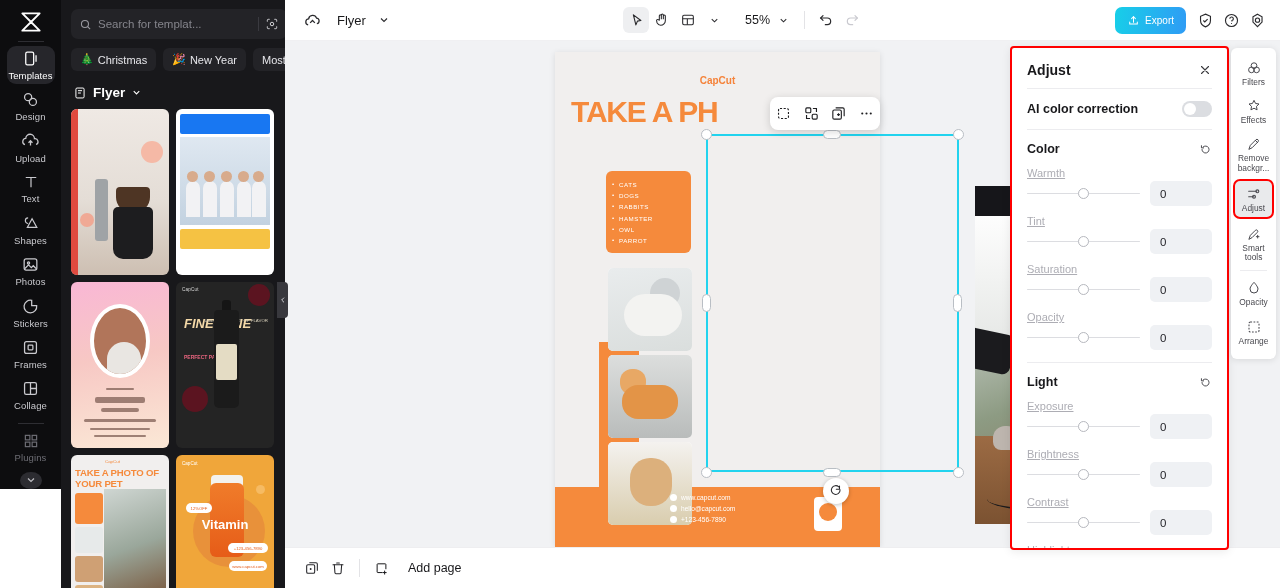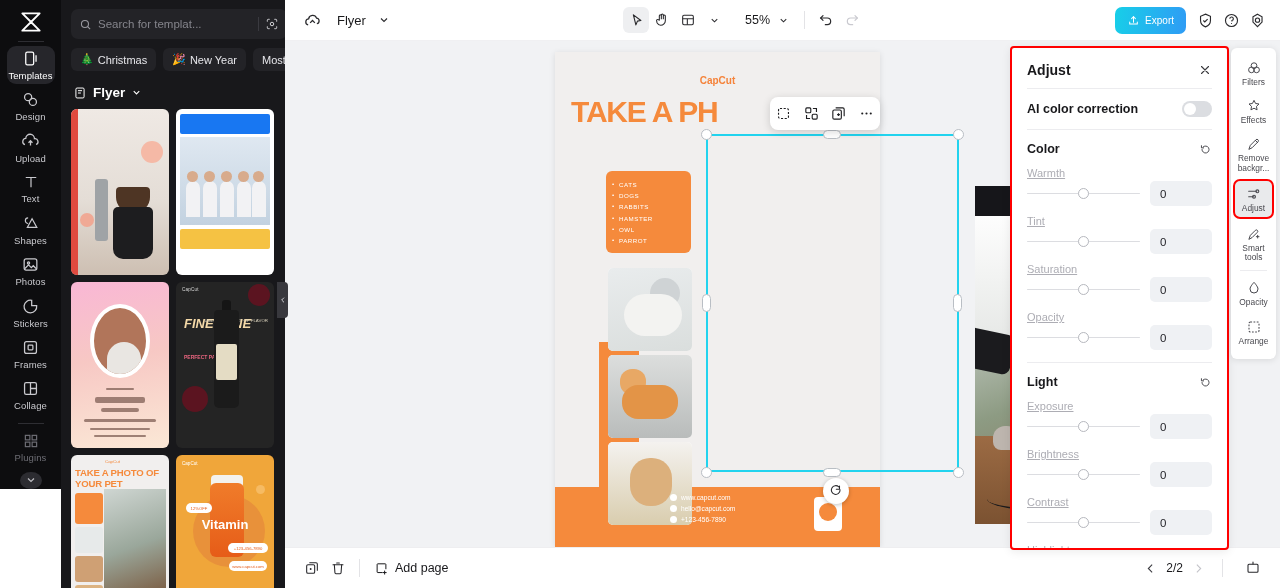--- a/index.html
+++ b/index.html
@@ -245,21 +245,21 @@
   .trail-item .lbl{ font-size:8.4px; line-height:9.2px; }
   .trail-item.selected{ background:#e9eaec; border:2px solid #ff0000; }
   .trail-sep{ width:27px; height:1px; background:#ececef; margin:4px auto;}
 
   
   .botbar{
     position:absolute; left:285px; right:0; bottom:0; height:41px; background:#fff;
     border-top:1px solid #eeeef0; display:flex; align-items:center; padding:0 14px; z-index:10;
   }
   .bb-icon{ width:26px; height:26px; display:flex; align-items:center; justify-content:center; color:#27272b; cursor:pointer;}
-  .addpage{ display:flex; align-items:center; gap:6px; font-size:12.5px; color:#18181b; cursor:pointer; margin-left:6px;}
+  .addpage{ display:flex; align-items:center; gap:19px; font-size:12.5px; color:#18181b; cursor:pointer; margin-left:6px;}
   .pager{ margin-left:auto; display:flex; align-items:center; gap:9px; font-size:12px; color:#18181b;}
   .pg-arrow{ cursor:pointer; color:#3b3b40;}
   .pg-arrow.dis{ color:#c3c3c9;}
   svg{ display:block; }
 </style>
 </head>
 <body>
 
 <div id="app">
 
@@ -844,35 +844,15 @@
     <span class="divider"></span>
     <span class="addpage">
       <span>
         <svg width="15" height="15" viewBox="0 0 24 24" fill="none" stroke="currentColor" stroke-width="1.6" stroke-linecap="round">
             <path d="M19 12.5V5.5a1 1 0 0 0-1-1H6a1 1 0 0 0-1 1v12a1 1 0 0 0 1 1h7"></path>
             <path d="M17 16v5M14.5 18.5h5"></path>
           </svg>
       </span>
       <span>Add page</span>
     </span>
-    <span class="pager">
-      <span class="pg-arrow">
-        <svg width="13" height="13" viewBox="0 0 24 24" fill="none" stroke="currentColor" stroke-width="2">
-            <path d="M15 5l-7 7 7 7"></path>
-          </svg>
-      </span>
-      <span>2/2</span>
-      <span class="pg-arrow dis">
-        <svg width="13" height="13" viewBox="0 0 24 24" fill="none" stroke="currentColor" stroke-width="2">
-            <path d="M9 5l7 7-7 7"></path>
-          </svg>
-      </span>
-      <span class="divider"></span>
-      <span class="bb-icon">
-        <svg width="16" height="16" viewBox="0 0 24 24" fill="none" stroke="currentColor" stroke-width="1.6" stroke-linecap="round">
-            <path d="M12 3v3"></path>
-            <rect x="4.5" y="6.5" width="15" height="12" rx="1.5"></rect>
-          </svg>
-      </span>
-    </span>
   </div>
 
 </div>
 
 </body></html>

